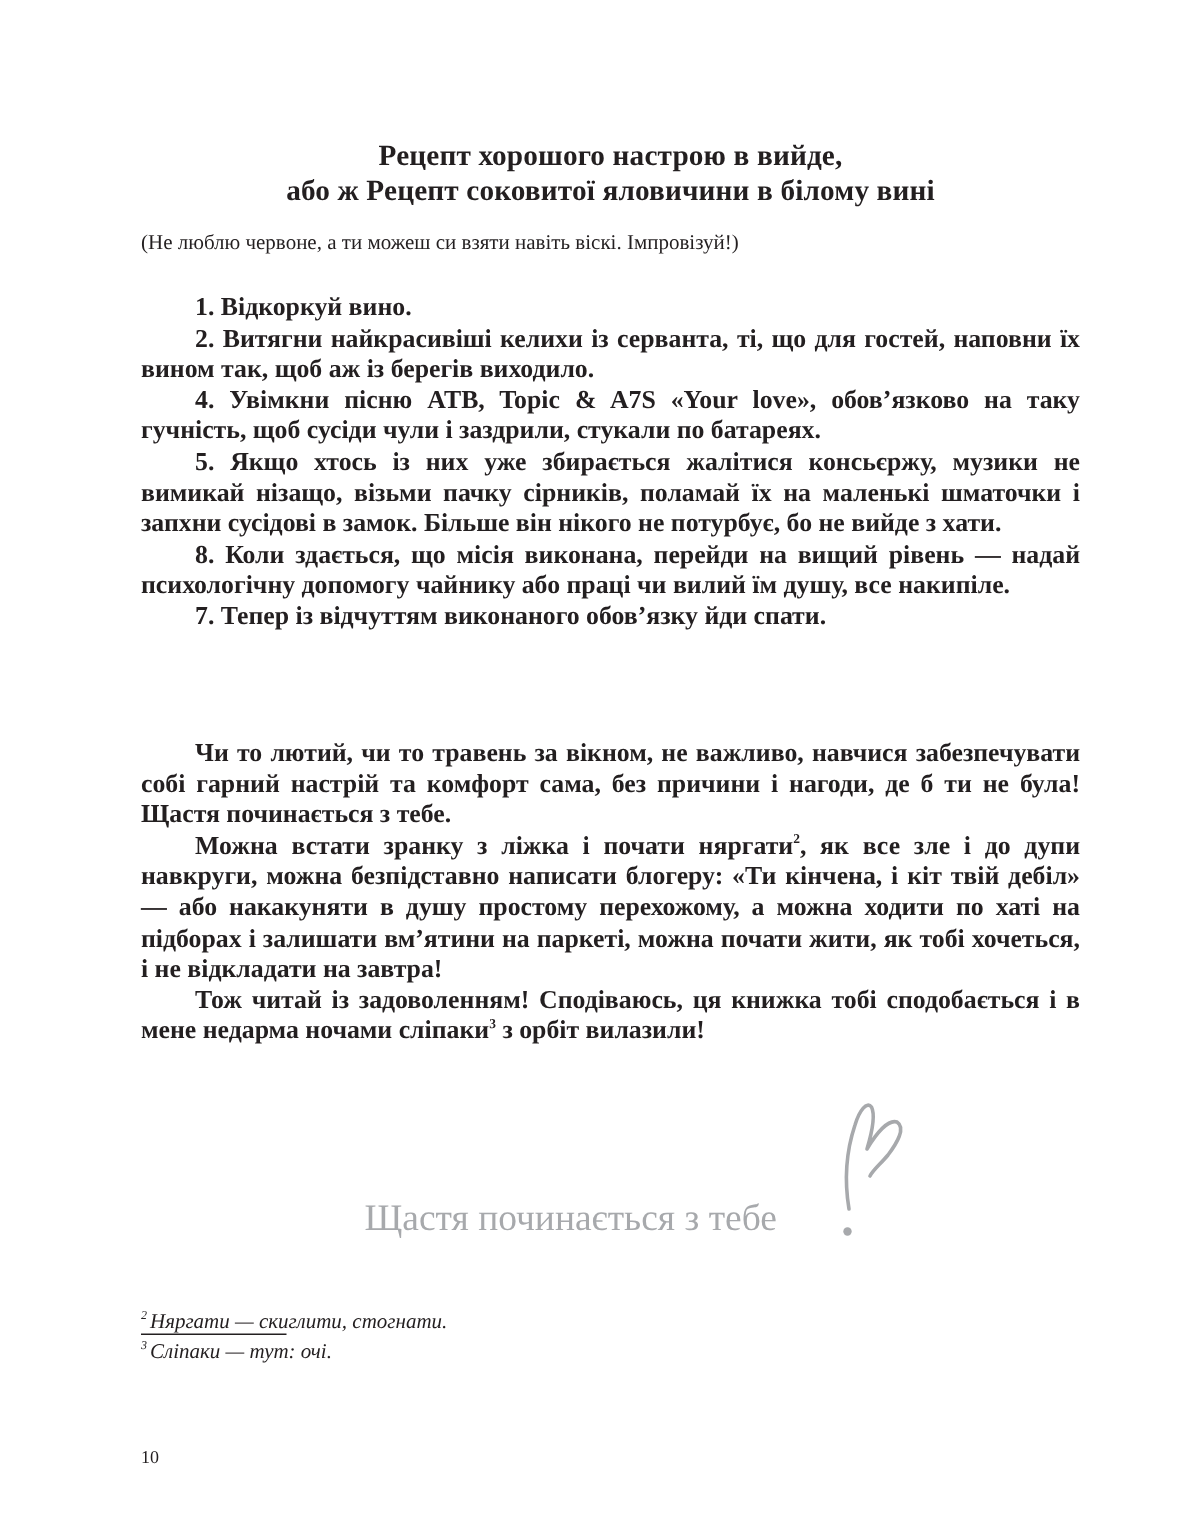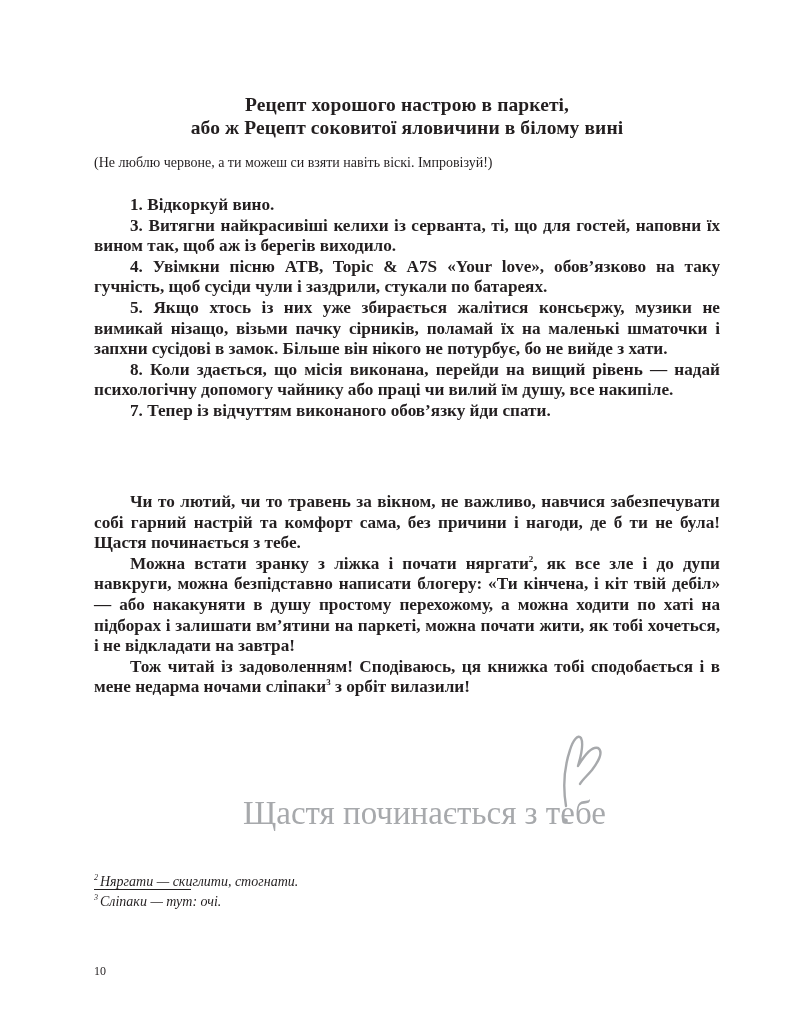--- a/index.html
+++ b/index.html
@@ -57,21 +57,21 @@
     .prose { top: 492px; }
     sup {
       font-size: 9px;
       line-height: 0;
       vertical-align: 7px;
     }
     .motto {
       position: absolute;
       left: 243px;
       top: 798px;
-      font-size: 33px;
+      font-size: 25px;
       line-height: 30px;
       color: #a7a9ac;
       white-space: nowrap;
     }
     .heart-mark {
       position: absolute;
       left: 548px;
       top: 728px;
       width: 60px;
       height: 105px;
@@ -105,29 +105,29 @@
       font-size: 12px;
       line-height: 18px;
     }
   </style>
 </head>
 <body>
 
 <div class="page">
 
   <div class="title">
-    <div>Рецепт хорошого настрою в паркеті,</div>
+    <div>Рецепт хорошого настрою в вийде,</div>
     <div>або ж Рецепт соковитої яловичини в білому вині</div>
   </div>
 
   <div class="subtitle">(Не люблю червоне, а ти можеш си взяти навіть віскі. Імпровізуй!)</div>
 
   <div class="body-text steps">
     <p>1. Відкоркуй вино.</p>
-    <p>3. Витягни найкрасивіші келихи із серванта, ті, що для гостей, наповни їх вином так, щоб аж із берегів виходило.</p>
+    <p>2. Витягни найкрасивіші келихи із серванта, ті, що для гостей, наповни їх вином так, щоб аж із берегів виходило.</p>
     <p>4. Увімкни пісню ATB, Topic &amp; A7S «Your love», обов’язково на таку гучність, щоб сусіди чули і заздрили, стукали по батареях.</p>
     <p>5. Якщо хтось із них уже збирається жалітися консьєржу, музики не вимикай нізащо, візьми пачку сірників, поламай їх на маленькі шматочки і запхни сусідові в замок. Більше він нікого не потурбує, бо не вийде з хати.</p>
     <p>8. Коли здається, що місія виконана, перейди на вищий рівень — надай психологічну допомогу чайнику або праці чи вилий їм душу, все накипіле.</p>
     <p>7. Тепер із відчуттям виконаного обов’язку йди спати.</p>
   </div>
 
   <div class="body-text prose">
     <p>Чи то лютий, чи то травень за вікном, не важливо, навчися забезпечувати собі гарний настрій та комфорт сама, без причини і нагоди, де б ти не була! Щастя починається з тебе.</p>
     <p><span>Можна встати зранку з ліжка і почати няргати</span><sup>2</sup><span>, як все зле і до дупи навкруги, можна безпідставно написати блогеру: «Ти кінчена, і кіт твій дебіл» — або накакуняти в душу простому перехожому, а можна ходити по хаті на підборах і залишати вм’ятини на паркеті, можна почати жити, як тобі хочеться, і не відкладати на завтра!</span></p>
     <p><span>Тож читай із задоволенням! Сподіваюсь, ця книжка тобі сподобається і в мене недарма ночами сліпаки</span><sup>3</sup><span> з орбіт вилазили!</span></p>

